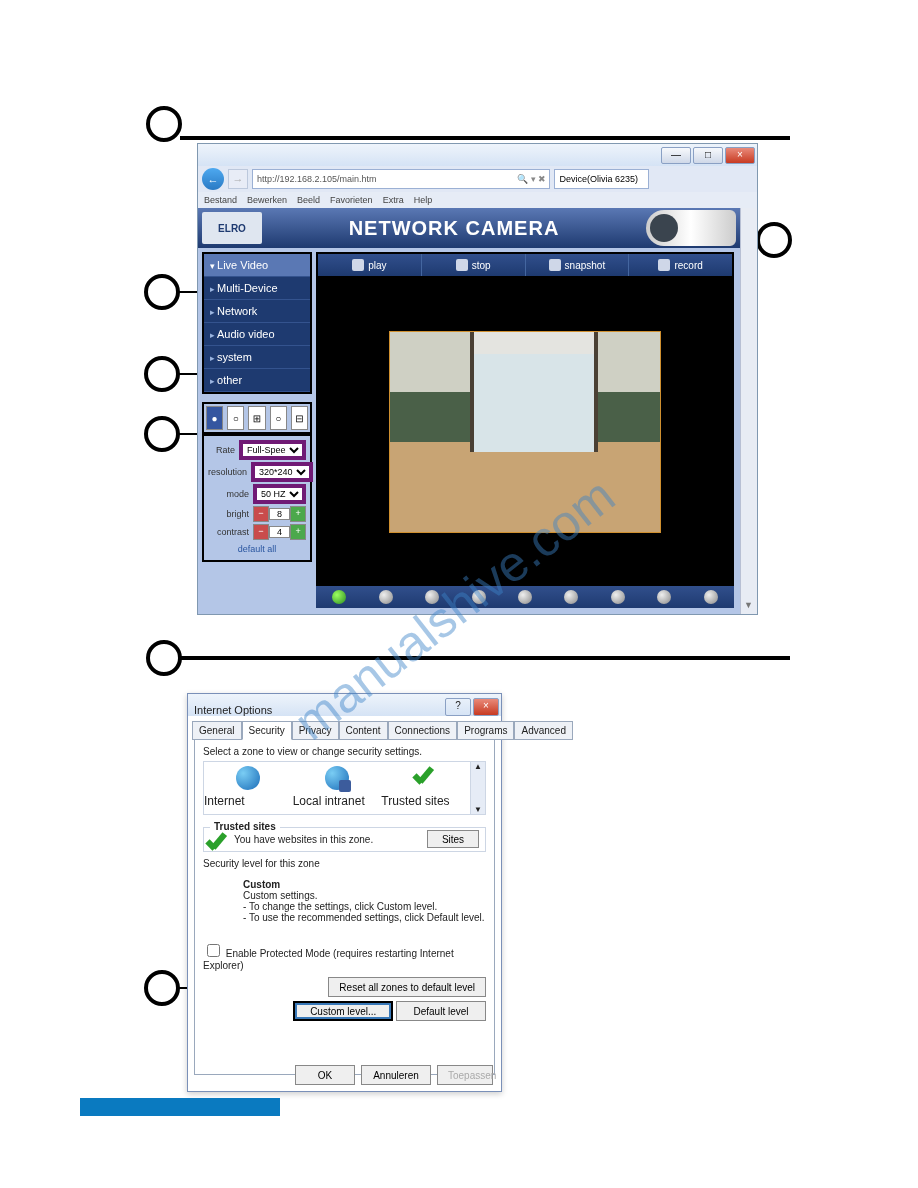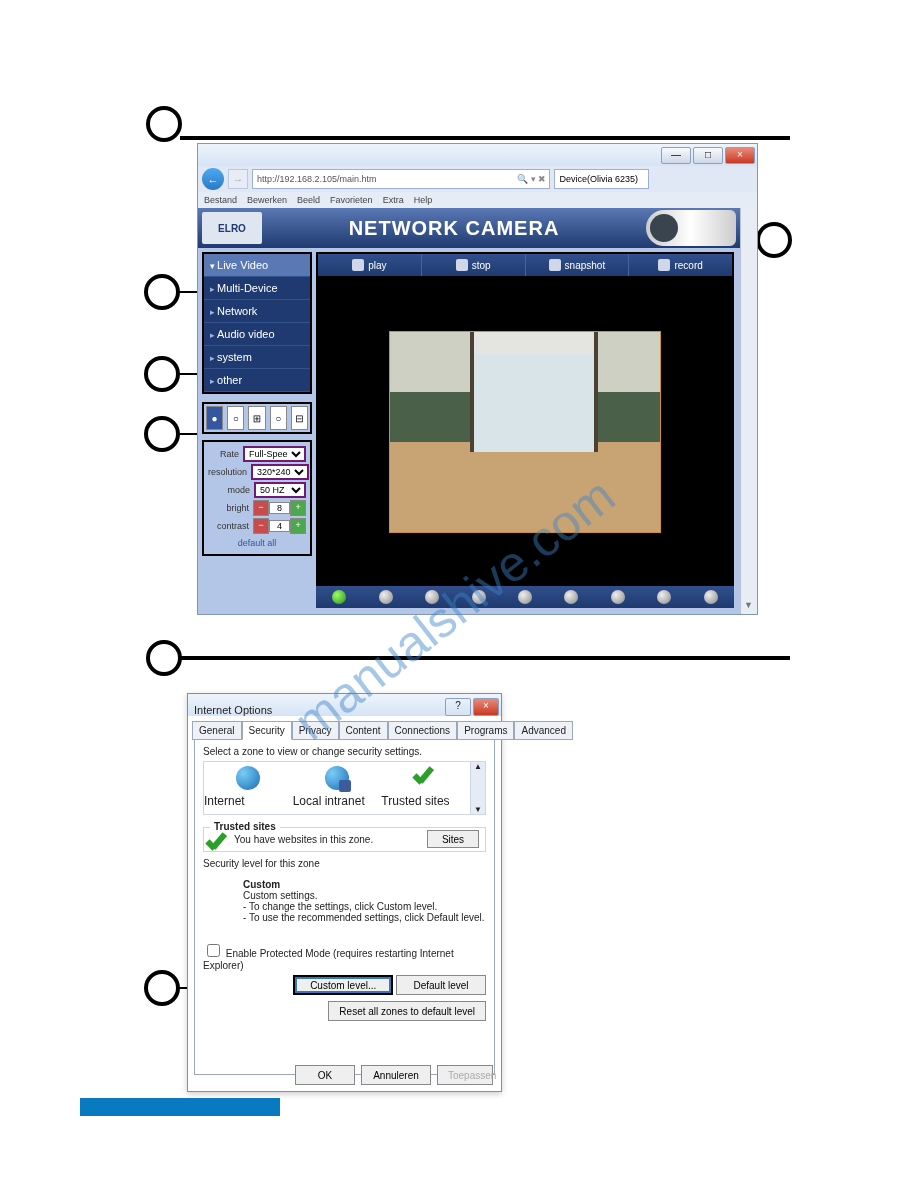--- a/index.html
+++ b/index.html
@@ -155,29 +155,28 @@
   .gridpanel {
     margin-top: 8px;
     border: 2px solid #000;
     background: #b4c6e7;
     height: 24px;
     display: flex; gap: 4px; padding: 2px;
   }
   .gbtn { flex:1; background:#fff; border:1px solid #888; display:flex; align-items:center; justify-content:center; font-size:10px; }
   .gbtn.act { background:#3556a0; color:#fff; }
   .ctrlpanel {
-    margin-top: 6px;
     border: 2px solid #000;
     background: #b4c6e7;
     padding: 4px 4px 6px 4px;
     font-size: 9px;
   }
   .ctrlrow { display:flex; align-items:center; margin-bottom:2px; }
   .ctrlrow label{ width:42px; text-align:right; padding-right:4px; color:#333; }
-  .ctrlrow select,.ctrlrow input { flex:1; font-size:9px; border:2px solid #701a75; background:#fff; }
+  .ctrlrow select,.ctrlrow input { flex:1; font-size:9px; border:4px solid #701a75; background:#fff; }
   .pm { width:14px; height:14px; text-align:center; line-height:12px; border:1px solid #888; }
   .pm.minus{ background:#c94c4c; color:#fff; }
   .pm.plus{ background:#4ca84c; color:#fff; }
   .ctrlrow .valbox{ width:20px; background:#fff; border:1px solid #888; text-align:center; }
   .ctrl-def { text-align:center; color:#2a56a0; margin-top:4px; font-size:9px; }
   .cam-video-area { flex:1; padding: 4px 6px 6px 4px; display:flex; flex-direction:column;border-radius:7px; }
   .toolbar {
     height: 22px;
     border: 2px solid #000;
     background: linear-gradient(#314f8c,#1e3a70);
@@ -426,26 +425,26 @@
     <div style="margin:10px 0 4px 40px;">
       <div style="font-weight:bold;">Custom</div>
       <div>Custom settings.</div>
       <div>- To change the settings, click Custom level.</div>
       <div>- To use the recommended settings, click Default level.</div>
     </div>
     <div style="margin-top:18px;">
       <input type="checkbox" style="">
       <span>Enable Protected Mode (requires restarting Internet Explorer)</span>
     </div>
+    <div style="margin-top:6px;text-align:right;">
+      <button class="dlg-btn">Reset all zones to default level</button>
+    </div>
     <div style="margin-top:4px;text-align:right;">
       <button class="dlg-btn highlight-btn" style="width:100px;">Custom level...</button>
       <button class="dlg-btn" style="width:90px;">Default level</button>
-    </div>
-    <div style="margin-top:6px;text-align:right;">
-      <button class="dlg-btn">Reset all zones to default level</button>
     </div>
   </div>
   <div class="dlg-foot">
     <button class="dlg-btn" style="width:60px;">OK</button>
     <button class="dlg-btn" style="width:70px;">Annuleren</button>
     <button class="dlg-btn" style="width:56px;color:#aaa;">Toepassen</button>
   </div>
 </div>
 
 <div class="watermark" style="left:260px;top:580px;">manualshive.com</div>

